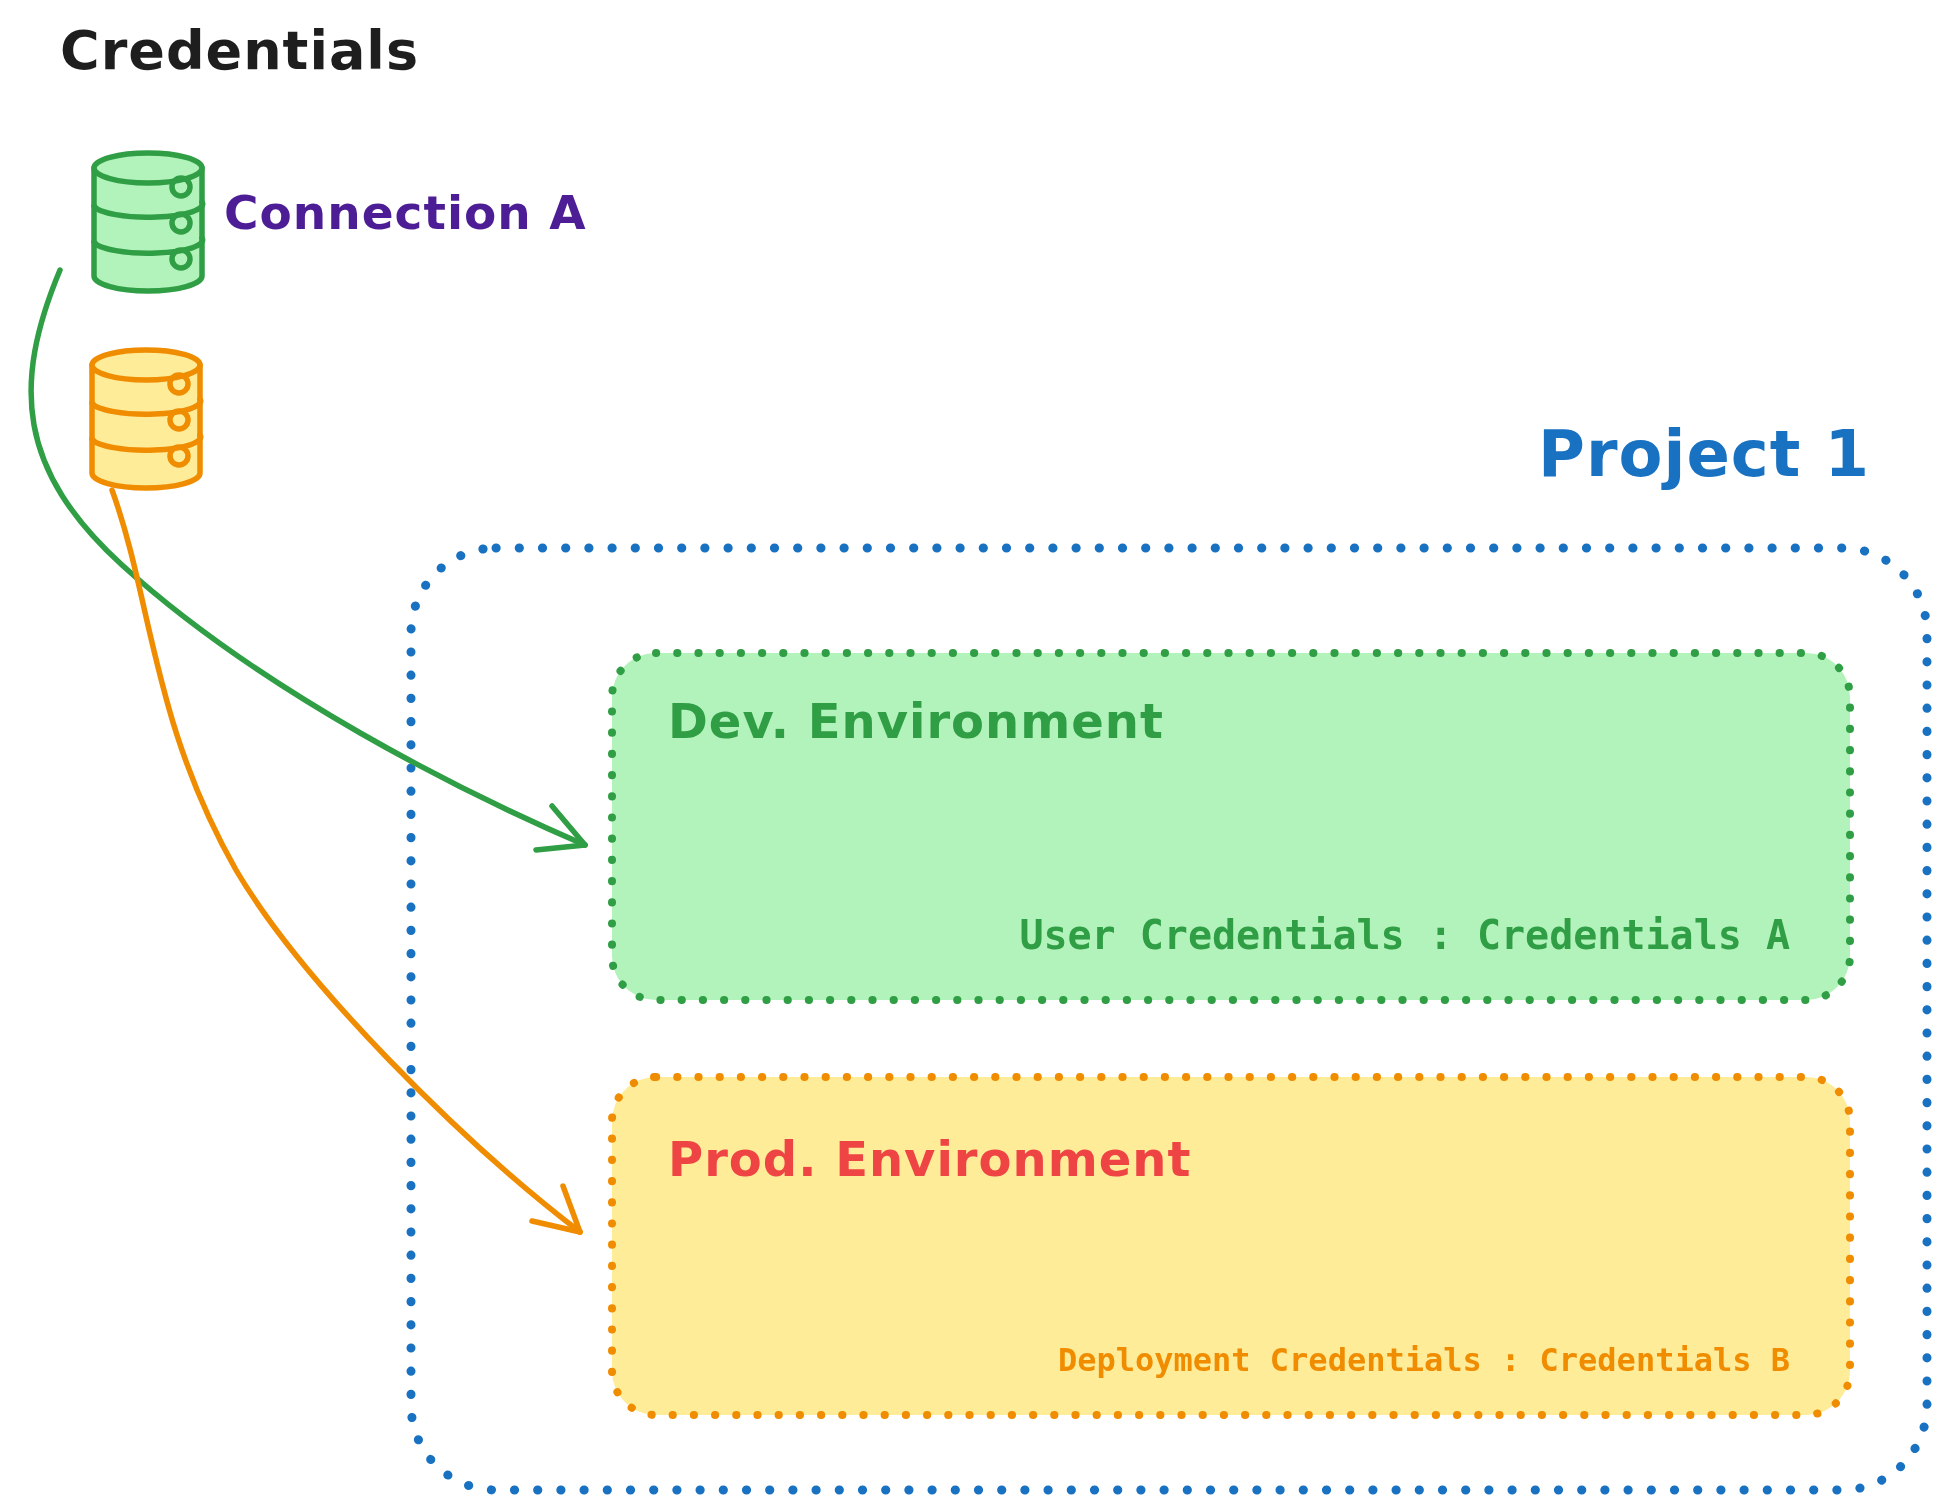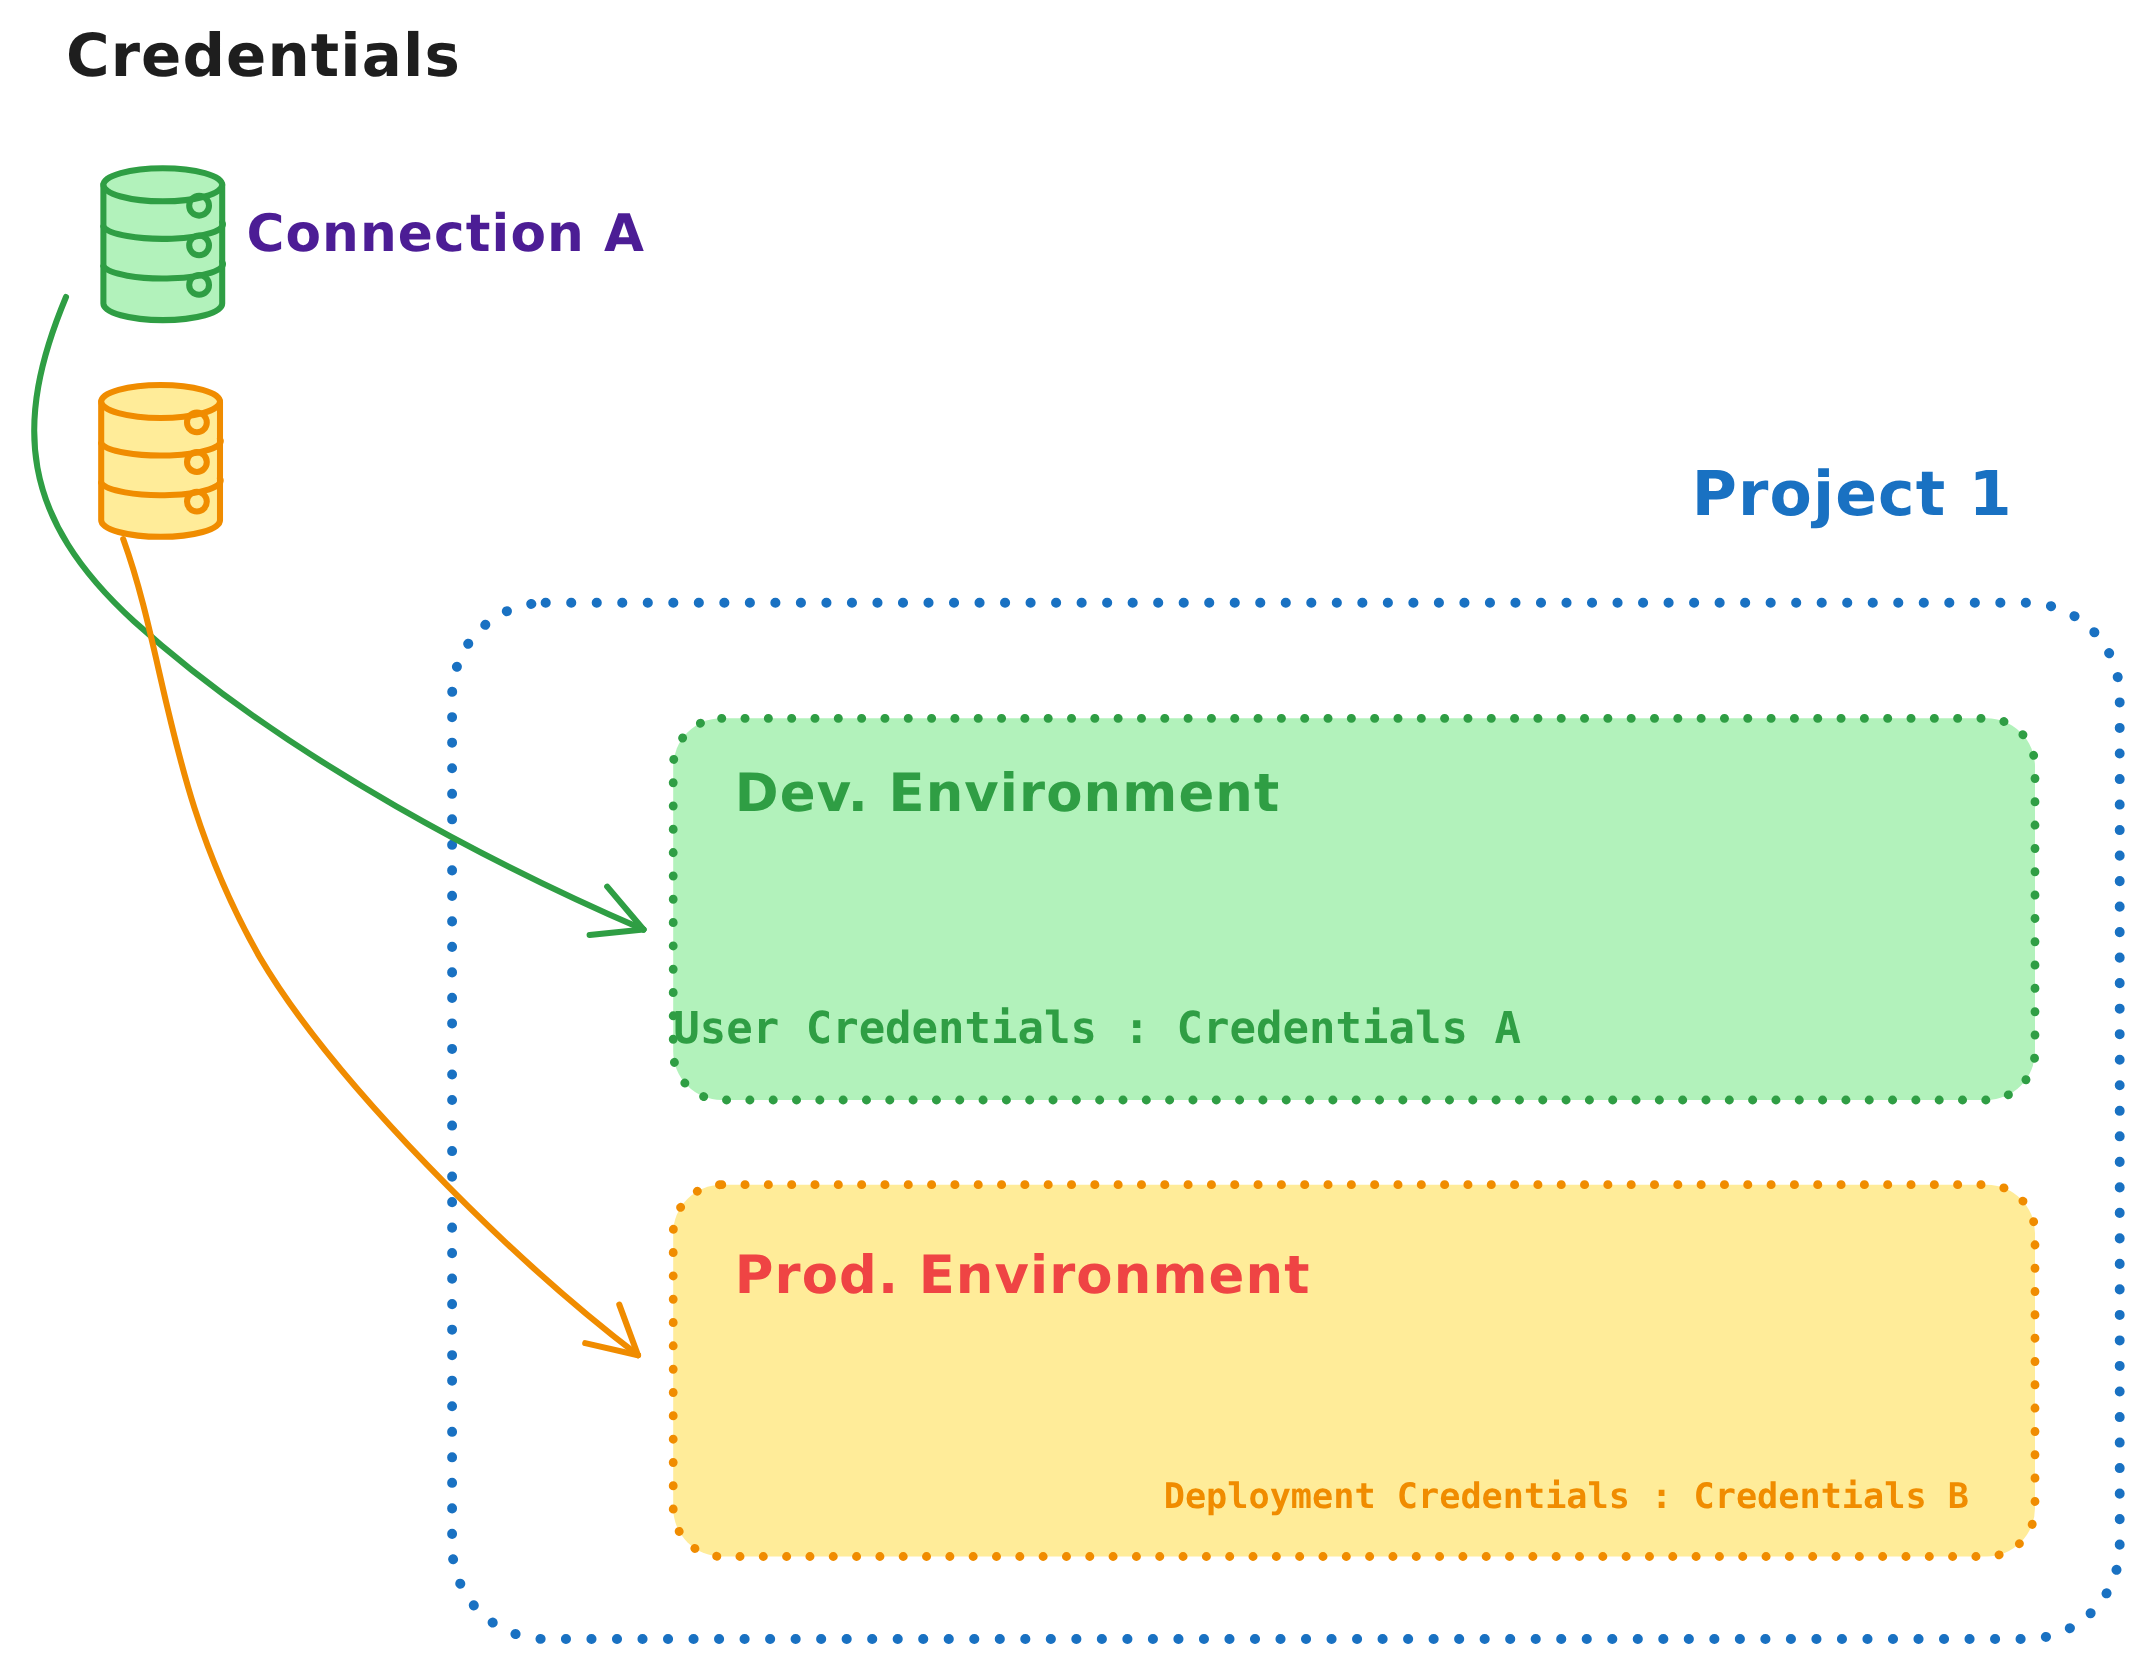--- a/index.html
+++ b/index.html
@@ -10,23 +10,23 @@
     overflow:hidden;
     font-family:"DejaVu Sans", sans-serif;
   }
   #shape-layer{position:absolute;left:0;top:0;width:1948px;height:1506px;}
   .txt{position:absolute;white-space:nowrap;line-height:1.15;}
   .hand{font-family:"DejaVu Sans", sans-serif;font-weight:600;letter-spacing:1px;}
   .mono{font-family:"DejaVu Sans Mono", monospace;font-weight:600;letter-spacing:0px;}
   .t-title{left:60px;top:20px;font-size:54px;color:#1e1e1e;}
   .t-conn-a{left:224px;top:186px;font-size:47px;color:#4c1d95;}
   .t-conn-b{left:220px;top:390px;font-size:47px;color:#f08c00;}
-  .t-project{left:1538px;top:418px;font-size:56px;color:#1971c2;}
+  .t-project{left:1538px;top:418px;font-size:64px;color:#1971c2;}
   .t-dev{left:668px;top:694px;font-size:48px;color:#2f9e44;}
-  .t-dev-cred{left:612px;top:912px;width:1178px;text-align:left;font-size:40px;color:#2f9e44;}
+  .t-dev-cred{left:612px;top:912px;width:1178px;text-align:right;font-size:40px;color:#2f9e44;}
   .t-prod{left:668px;top:1120px;font-size:48px;color:#ef4444;margin-top:12px;}
   .t-prod-cred{left:612px;top:1342px;width:1178px;text-align:right;font-size:32px;color:#f08c00;}
 </style>
 </head>
 <body>
 
 <div id="canvas">
 
   <svg id="shape-layer" viewBox="0 0 1948 1506">
 

